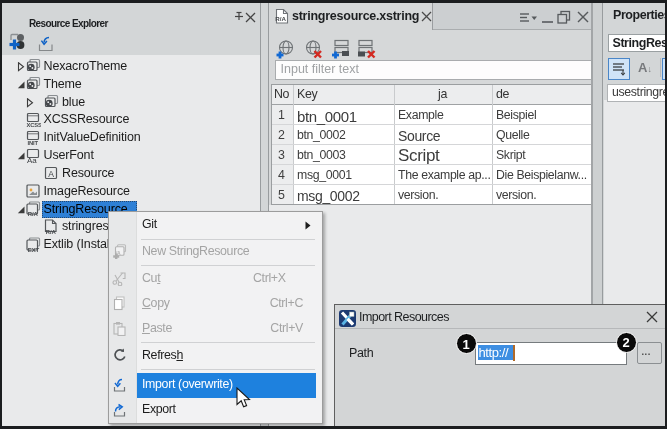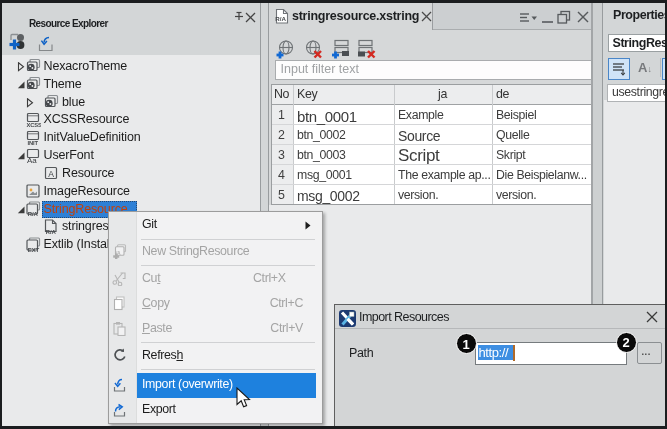--- a/index.html
+++ b/index.html
@@ -116,21 +116,21 @@
           <div class="txt" style="left:41.5px;top:128.7px;color:#1c1c1c;">ImageResource</div>
           <div class="abs" style="left:40px;top:145.8px;width:95px;height:17px;background:#2e80d6;outline:1px dotted #25476e;outline-offset:-1px;"></div>
           <svg class="abs" style="left:15px;top:149.5px" width="9" height="10" viewBox="0 0 9 10">
             <path d="M7.5 1.5 L7.5 8.2 L0.8 8.2 Z" fill="#3b3b3b"></path>
           </svg>
           <svg class="abs" style="left:23px;top:146.0px" width="16" height="16" viewBox="0 0 16 16">
             <rect x="4.5" y="1" width="10" height="8" rx="1" fill="none" stroke="#8b8f92" stroke-width="1.2"></rect>
             <rect x="2" y="3" width="10.5" height="10" rx="1" fill="#e9eaeb" stroke="#54575a" stroke-width="1.2"></rect>
             <text x="2.8" y="15.2" font-size="6" font-weight="bold" fill="#46494c" font-family="Liberation Sans">R/A</text>
           </svg>
-          <div class="txt" style="left:41.5px;top:146.5px;color:#c2410c;">StringResource</div>
+          <div class="txt" style="left:41.5px;top:146.5px;color:#000000;">StringResource</div>
           <svg class="abs" style="left:41px;top:163.9px" width="16" height="16" viewBox="0 0 16 16">
             <path d="M2.5 1 L9.5 1 L13 4.5 L13 12.5 L2.5 12.5 Z" fill="#e9eaeb" stroke="#54575a" stroke-width="1.2"></path>
             <path d="M9.5 1 L9.5 4.5 L13 4.5" fill="none" stroke="#54575a" stroke-width="1.1"></path>
             <text x="2.8" y="15.2" font-size="6" font-weight="bold" fill="#46494c" font-family="Liberation Sans">R/A</text>
           </svg>
           <div class="txt" style="left:60px;top:164.4px;color:#1c1c1c;">stringresource.xstring</div>
           <svg class="abs" style="left:23px;top:181.7px" width="16" height="16" viewBox="0 0 16 16">
             <rect x="4.5" y="1" width="10" height="8" rx="1" fill="none" stroke="#8b8f92" stroke-width="1.2"></rect>
             <rect x="2" y="3" width="10.5" height="10" rx="1" fill="#e9eaeb" stroke="#54575a" stroke-width="1.2"></rect>
             <text x="2.8" y="15.2" font-size="6" font-weight="bold" fill="#46494c" font-family="Liberation Sans">EXT</text>

